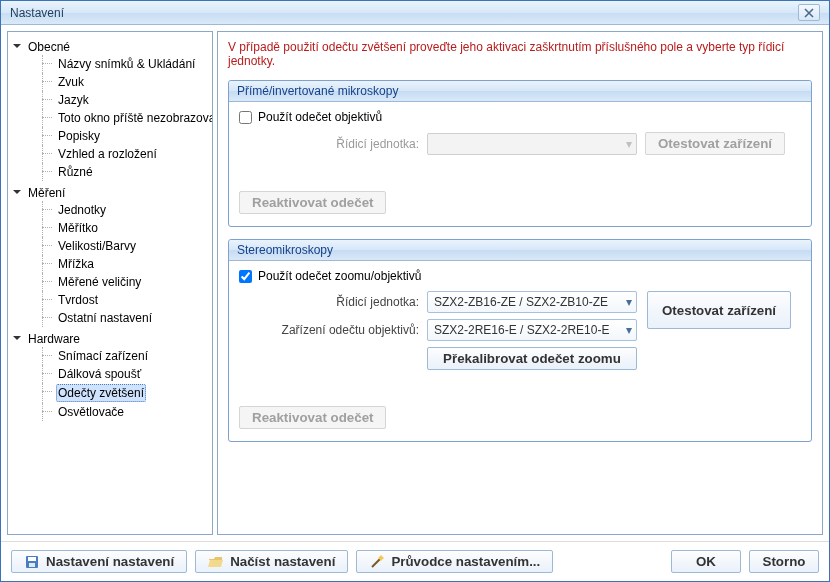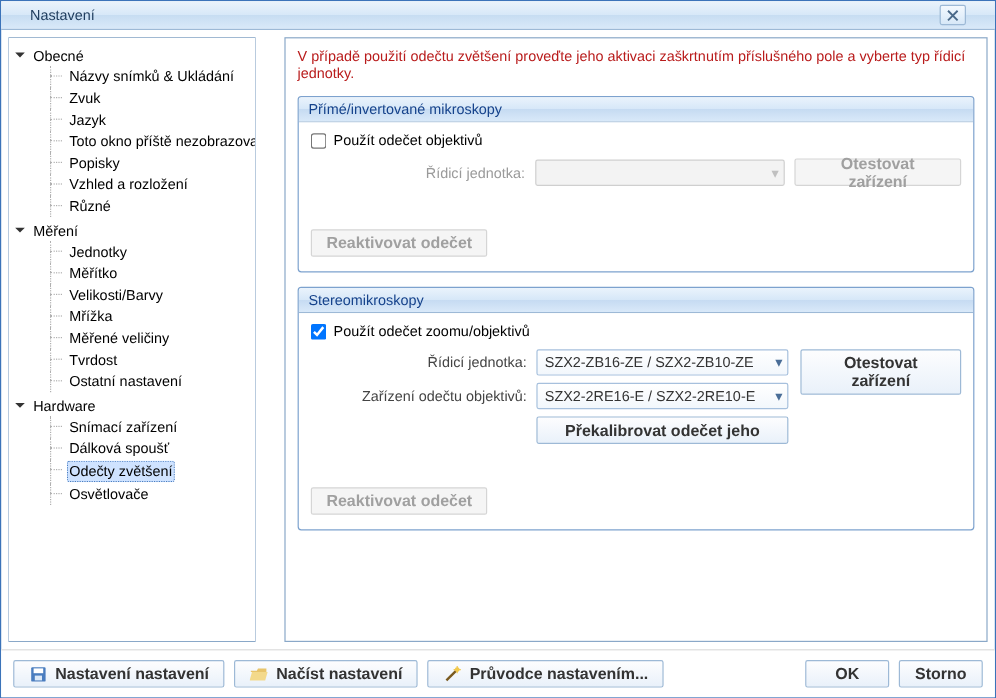--- a/index.html
+++ b/index.html
@@ -15,37 +15,37 @@
     border:1px solid #3b73b9;
     background:#fff;
     display:flex; flex-direction:column;
     position:relative;
   }
   .titlebar {
     height:24px;
     background:linear-gradient(to bottom,#eaf3fb 0%,#d7e8f8 50%,#c7ddf2 51%,#d9e9f9 100%);
     border-bottom:1px solid #9db9d6;
     display:flex; align-items:center;
-    padding:0 24px;
+    padding:0 9px;
     color:#1d3b5c;
   }
   .titlebar .title { flex:1; }
   .titlebar .close {
     width:22px; height:17px;
     border:1px solid #9db9d6;
     border-radius:2px;
     background:linear-gradient(to bottom,#f4f9fe,#d7e8f8);
     display:flex; align-items:center; justify-content:center;
     color:#4b6a8a; cursor:pointer;
   }
   .body {
     flex:1;
     display:flex;
     padding:6px;
-    gap:24px;
+    gap:4px;
     min-height:0;
   }
   .tree-pane {
     width:206px;
     border:1px solid #8aa8c8;
     background:#fff;
     overflow:auto;
     padding:4px 2px;
   }
   .tree ul { list-style:none; margin:0; padding:0 0 0 16px; }
@@ -96,21 +96,21 @@
     border-bottom:1px solid #9db9d6;
     color:#15428b;
     padding:3px 8px;
     font-weight:400;
     border-radius:3px 3px 0 0;
   }
   .group-body {
     padding:8px 10px 12px 10px;
     display:flex; flex-direction:column; gap:8px;
   }
-  .row { display:flex; align-items:center; gap:8px;justify-content:space-between; }
+  .row { display:flex; align-items:center; gap:8px; }
   .row .lbl { width:180px; text-align:right; color:#444; }
   .row .lbl.disabled { color:#9a9a9a; }
   label.chk { display:flex; align-items:center; gap:6px; cursor:pointer; }
   input[type=checkbox] { margin:0; }
   .select {
     width:210px; height:22px;
     border:1px solid #a6c0dd;
     background:linear-gradient(to bottom,#ffffff,#f2f7fc);
     display:flex; align-items:center; justify-content:space-between;
     padding:0 4px 0 6px;
@@ -259,21 +259,21 @@
               <div class="row">
                 <span class="lbl">Zařízení odečtu objektivů:</span>
                 <div class="select">
                   <span>SZX2-2RE16-E / SZX2-2RE10-E</span>
                   <span class="caret">▾</span>
                 </div>
               </div>
               <div class="row">
                 <span class="lbl"></span>
                 <button class="btn" style="width:210px; justify-content:center;">
-                    <span>Překalibrovat odečet jeho</span>
+                    <span>Překalibrovat odečet zoomu</span>
                   </button>
               </div>
             </div>
             <button class="btn big">
                 <span>Otestovat zařízení</span>
               </button>
           </div>
 
           <div class="reactivate-wrap">
             <button class="btn disabled">

